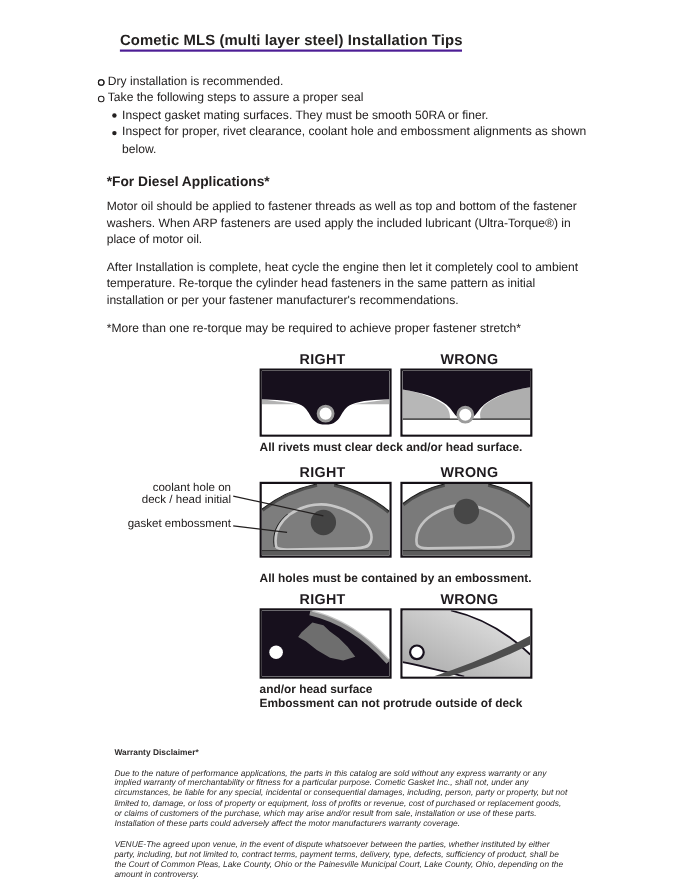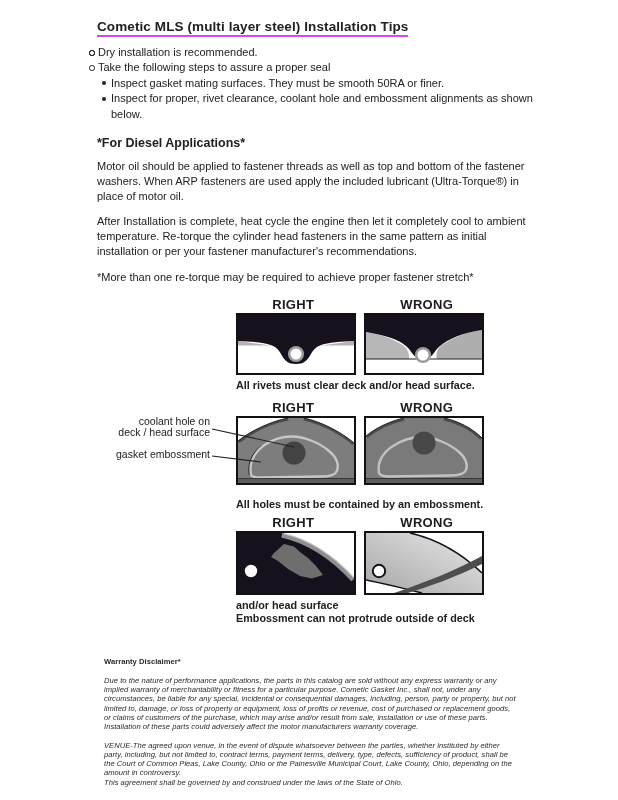--- a/index.html
+++ b/index.html
@@ -5,21 +5,21 @@
   html,body{margin:0;padding:0;}
   body{
     width:618px;height:800px;background:#ffffff;overflow:hidden;
     font-family:"Liberation Sans", sans-serif;color:#232020;
     -webkit-font-smoothing:antialiased;
   }
   .content{position:relative;padding:17px 84px 0 97px;}
 
   .doc-title{
     display:inline-block;font-size:13.5px;font-weight:bold;letter-spacing:.1px;
-    border-bottom:2px solid #d946ef;padding-bottom:1px;margin:0;
+    border-bottom:2px solid #4c1d95;padding-bottom:1px;margin:12px;
   }
 
   ul.tips{list-style:none;margin:8px 0 0 -8px;padding:0;font-size:11px;line-height:15.4px;}
   li.tip{position:relative;padding-left:9px;}
   li.tip .o-bullet{position:absolute;left:0;top:5px;width:3.5px;height:3.5px;border:1px solid #232020;border-radius:50%;}
   li.sub{margin-left:13px;position:relative;padding-left:9px;}
   li.sub .f-bullet{position:absolute;left:0;top:5.5px;width:4px;height:4px;background:#232020;border-radius:50%;}
 
   .sec-head{font-size:12.5px;font-weight:bold;margin:14px 0 0;}
   p.body{font-size:11px;line-height:15.2px;margin:9px 0 0;max-width:433px;}
@@ -98,21 +98,21 @@
             <circle cx="57" cy="40" r="6.8" fill="#ffffff" stroke="#9b9b9b" stroke-width="2.6"></circle>
           </svg>
         </div>
       </div>
       <div class="dg-caption">All rivets must clear deck and/or head surface.</div>
     </div>
 
     <div class="dg-row r2">
       <div class="ann ann-coolant">
         <div>coolant hole on</div>
-        <div>deck / head surface</div>
+        <div>deck / head initial</div>
       </div>
       <div class="ann ann-emboss">gasket embossment</div>
       <svg class="ann-lines" viewBox="0 0 190 80">
         <line x1="101" y1="29" x2="183" y2="47" stroke="#232020" stroke-width="1.1"></line>
         <line x1="101" y1="56" x2="150" y2="62" stroke="#232020" stroke-width="1.1"></line>
       </svg>
       <div class="dg-labels">
         <div class="dg-label">RIGHT</div>
         <div class="dg-label">WRONG</div>
       </div>

